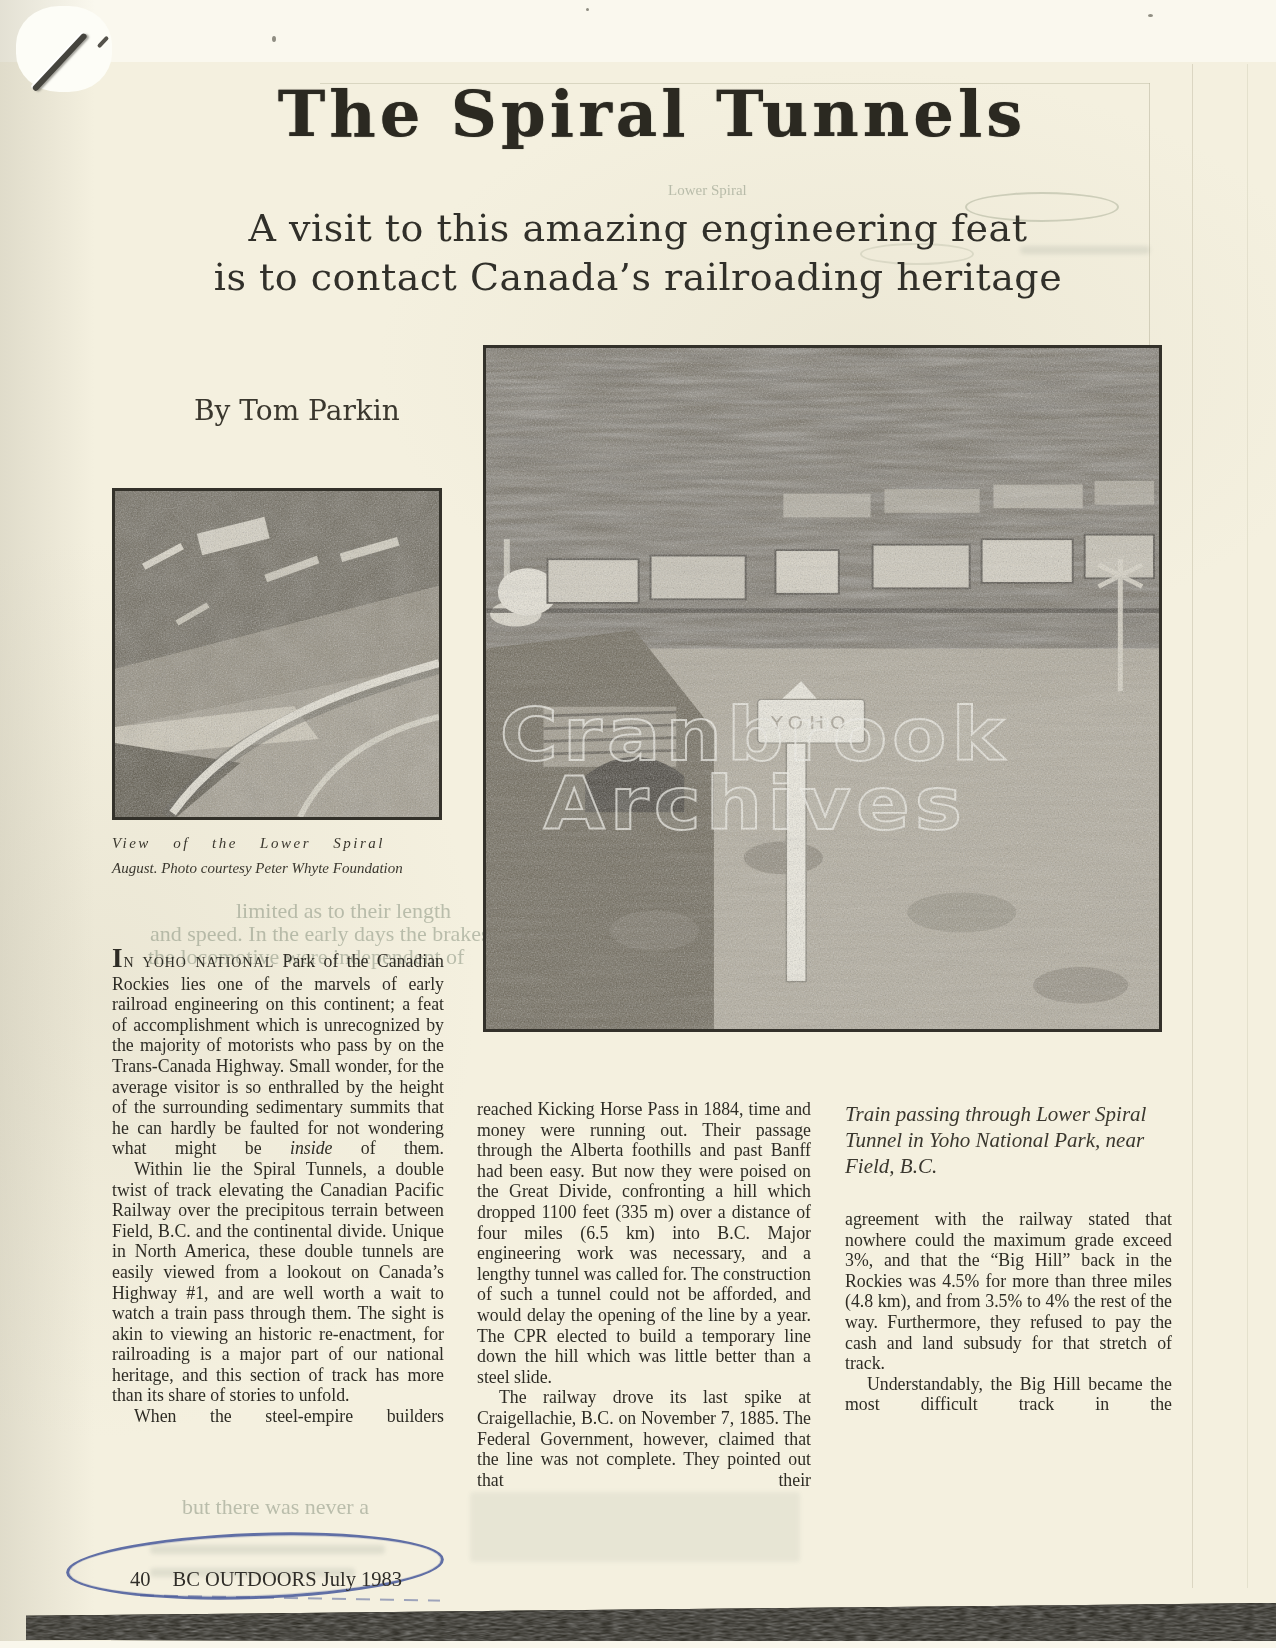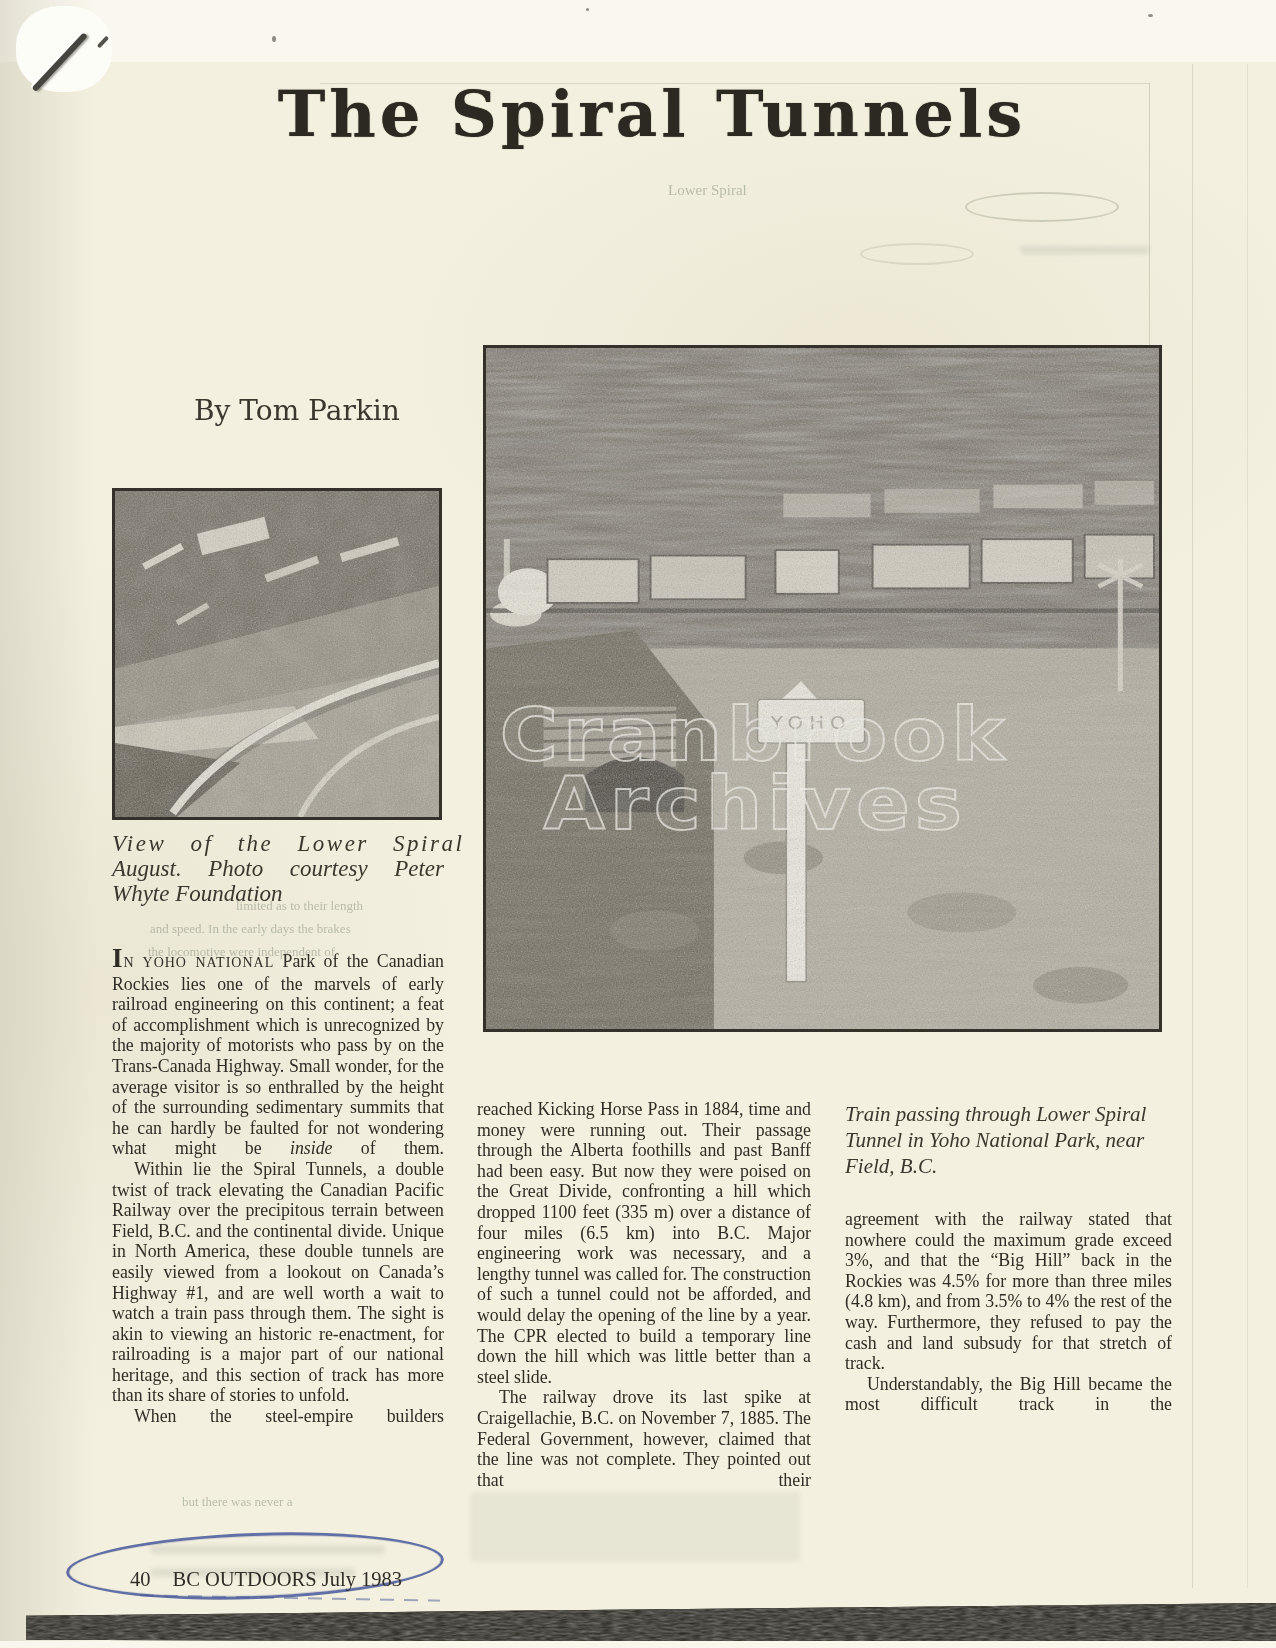--- a/index.html
+++ b/index.html
@@ -19,42 +19,42 @@
   .speck{position:absolute;border-radius:50%;background:#6b695e;opacity:.75;}
 
   
   .staple-patch{position:absolute;left:16px;top:6px;width:96px;height:86px;background:#fdfdf7;border-radius:45%;}
   .staple{position:absolute;left:36px;top:86px;width:76px;height:6px;background:#45443e;border-radius:3px;
     transform:rotate(-47deg);transform-origin:0 100%;
     box-shadow:0 -2px 0 rgba(255,255,255,.9), 1px 2px 2px rgba(90,88,80,.55);}
   .staple-tip{position:absolute;left:96px;top:40px;width:14px;height:4px;background:#55534c;border-radius:2px;transform:rotate(-47deg);}
 
   
-  .ghost{position:absolute;color:rgba(104,118,100,.42);font-size:13px;white-space:nowrap;
+  .ghost{position:absolute;color:rgba(104,118,100,.42);font-size:22px;white-space:nowrap;
     filter:blur(.5px);font-family:"Liberation Serif",serif;}
   .ghost-bar{position:absolute;background:#5a6a60;opacity:.13;filter:blur(2px);border-radius:4px;}
   .ghost-ellipse{position:absolute;border:2px solid rgba(150,158,132,.40);border-radius:50%;filter:blur(.6px);}
   .ghost-vline{position:absolute;width:1px;background:rgba(185,182,158,.55);}
   .ghost-hline{position:absolute;height:1px;background:rgba(185,182,158,.45);}
 
   .title{position:absolute;left:0;top:62px;width:100%;margin:14px;text-align:center;
     font-family:"DejaVu Serif",serif;font-weight:bold;font-size:64px;letter-spacing:4px;
     color:#2b2921;text-shadow:0 0 1px rgba(43,41,33,.65);}
   .subtitle{position:absolute;left:0;top:204px;width:100%;text-align:center;
     font-family:"DejaVu Serif",serif;font-size:38px;line-height:49px;color:#31302a;letter-spacing:.5px;}
   .byline{position:absolute;left:194px;top:394px;font-family:"DejaVu Serif",serif;
     font-size:28px;color:#3a372e;}
 
   figure{margin:0;padding:0;}
   .photo{position:absolute;border:3px solid #33312a;box-sizing:border-box;background:#a9a396;}
   .photo svg{display:block;width:100%;height:100%;}
   .photo-left{left:112px;top:488px;width:330px;height:332px;}
   .photo-main{left:483px;top:345px;width:679px;height:687px;}
 
-  .caption{position:absolute;font-style:italic;font-size:23px;line-height:25px;color:#3a372e;}
+  .caption{position:absolute;font-style:italic;font-size:15px;line-height:25px;color:#3a372e;}
   .caption-left{left:112px;top:831px;width:332px;text-align:justify;}
   .cap-line1{display:block;letter-spacing:2.5px;word-spacing:16px;white-space:nowrap;}
   .caption-main{left:845px;top:1101px;width:326px;line-height:26px;font-size:21px;}
 
   .col{position:absolute;text-align:justify;font-size:17.8px;line-height:20.6px;color:#2e2c25;
     hyphens:auto;-webkit-hyphens:auto;}
   .col p{margin:0;}
   .col p.ind{text-indent:22px;}
   .col p.cont{text-align-last:justify;}
   .col1{left:112px;top:948px;width:332px;height:585px;}
@@ -101,20 +101,24 @@
   <div class="ghost-bar" style="left:1020px;top:246px;width:130px;height:8px;"></div>
   <div class="ghost" style="left:236px;top:898px;">limited as to their length</div>
   <div class="ghost" style="left:150px;top:921px;">and speed. In the early days the brakes</div>
   <div class="ghost" style="left:148px;top:944px;">the locomotive were independent of</div>
   <div class="ghost" style="left:182px;top:1494px;">but there was never a</div>
   <div class="ghost-bar" style="left:150px;top:1545px;width:235px;height:9px;"></div>
   <div class="ghost-bar" style="left:150px;top:1568px;width:205px;height:9px;"></div>
   <div class="ghost-bar" style="left:470px;top:1492px;width:330px;height:70px;opacity:.08;"></div>
 
   <h1 class="title">The Spiral Tunnels</h1>
+  <div class="subtitle">
+    <div>A visit to this amazing engineering feat</div>
+    <div>is to contact Canada’s railroading heritage</div>
+  </div>
   <div class="byline">By Tom Parkin</div>
 
   <figure class="photo photo-left">
     <svg viewBox="0 0 326 326" preserveAspectRatio="none">
       <defs>
         <filter id="nL1" x="0" y="0" width="100%" height="100%">
           <feTurbulence type="fractalNoise" baseFrequency="0.75" numOctaves="3" seed="11" stitchTiles="stitch"></feTurbulence>
           <feColorMatrix type="saturate" values="0"></feColorMatrix>
         </filter>
         <filter id="nL2" x="0" y="0" width="100%" height="100%">

